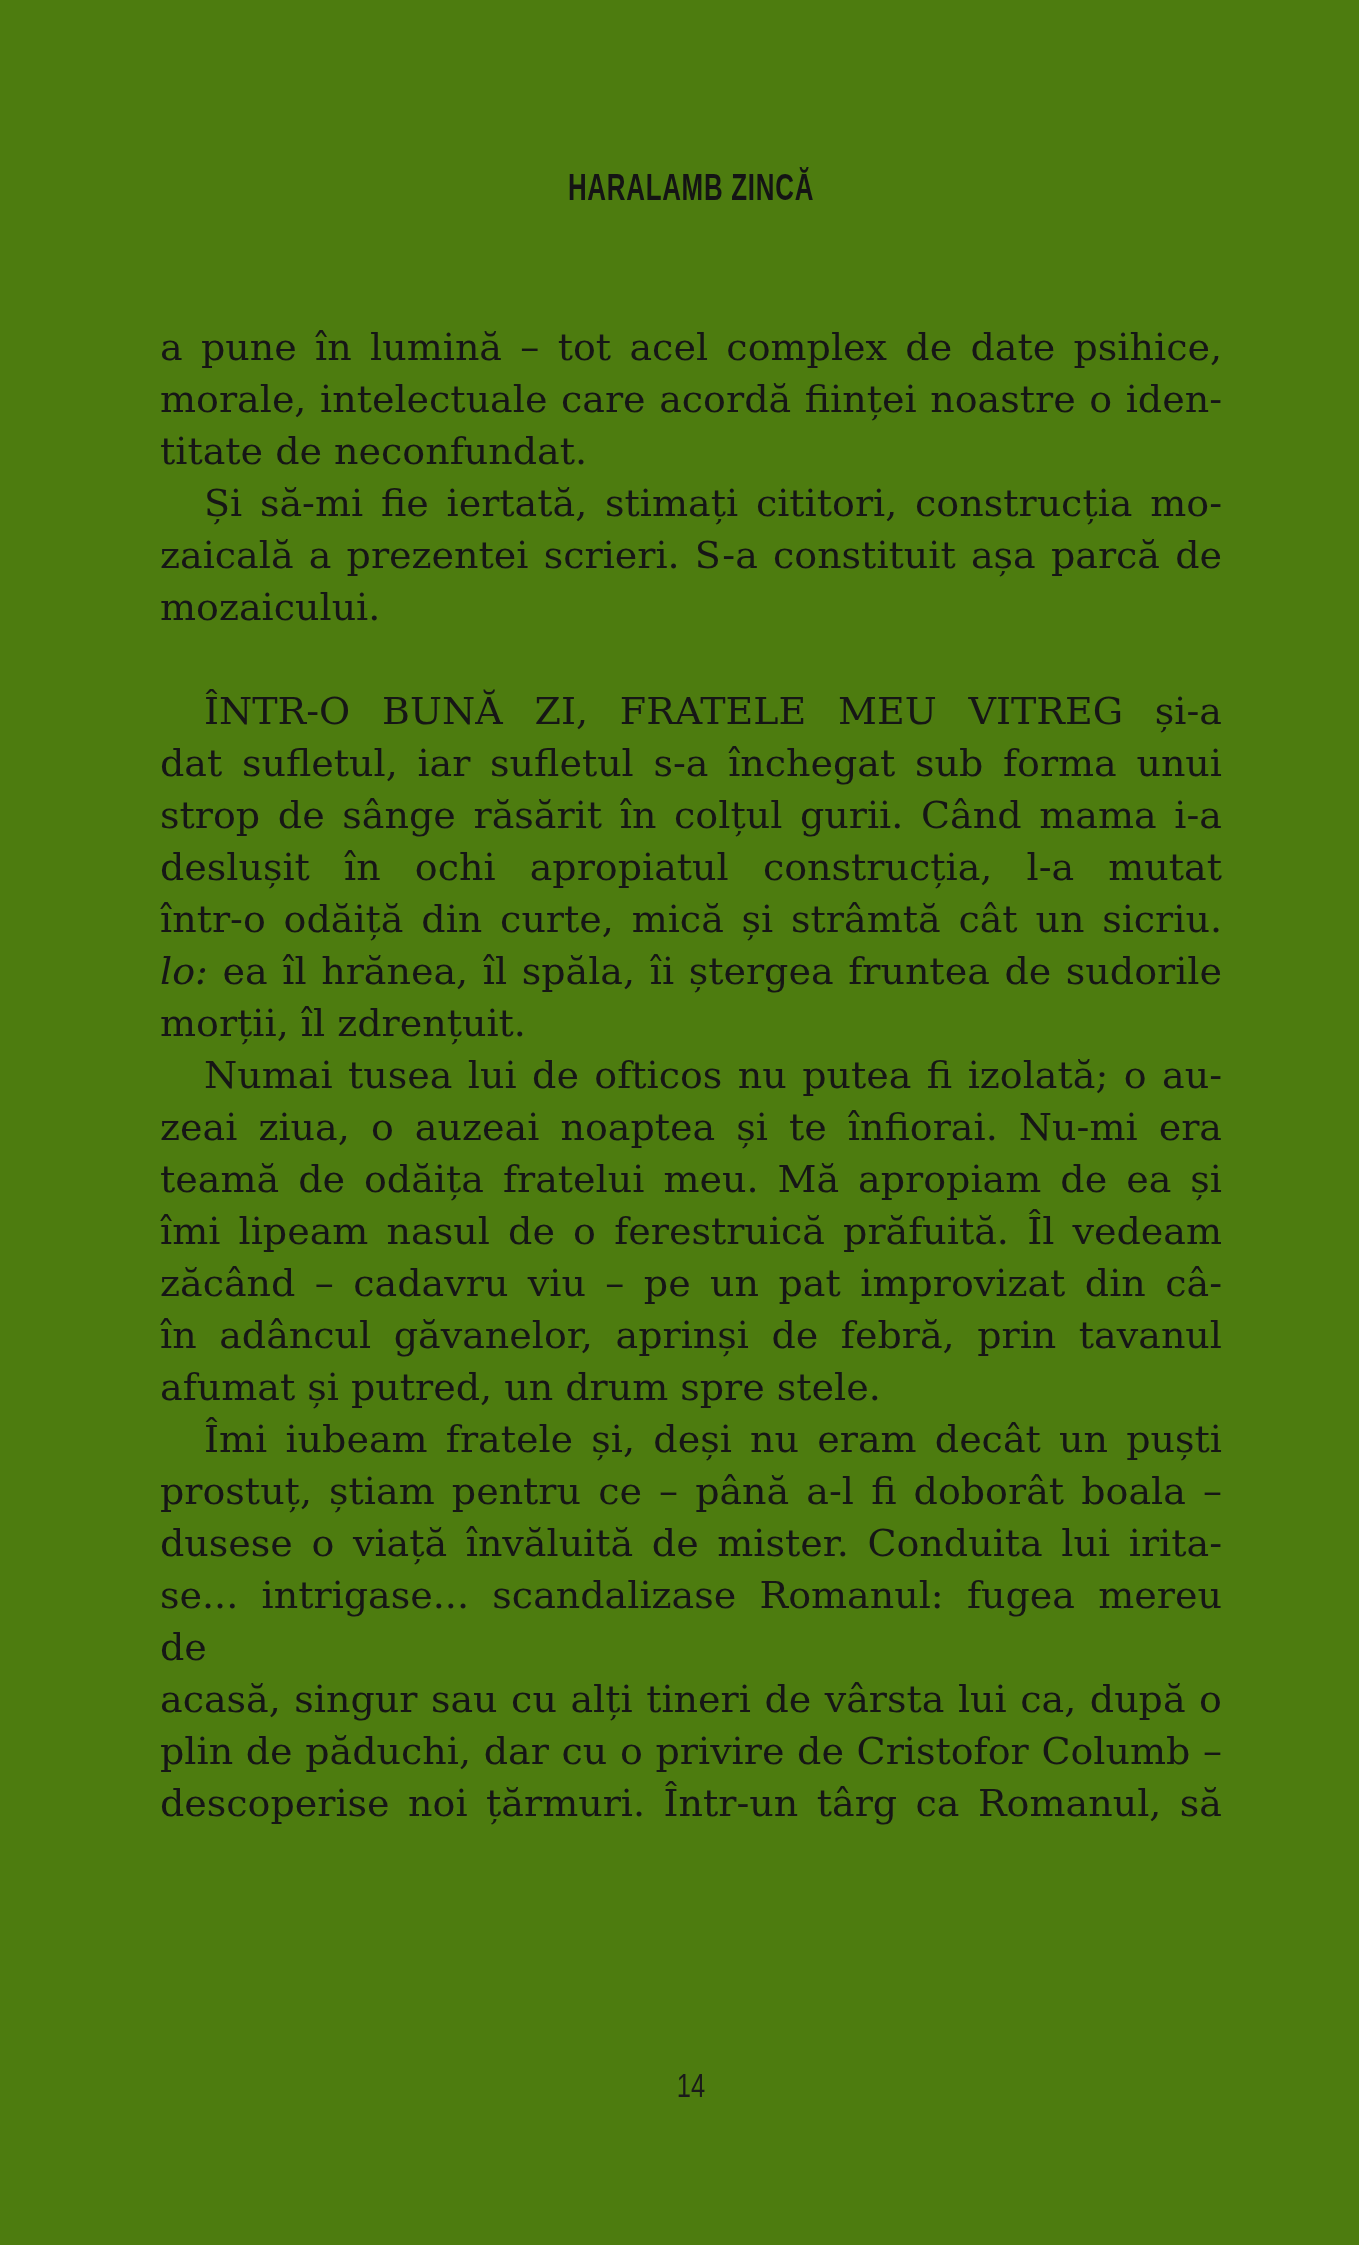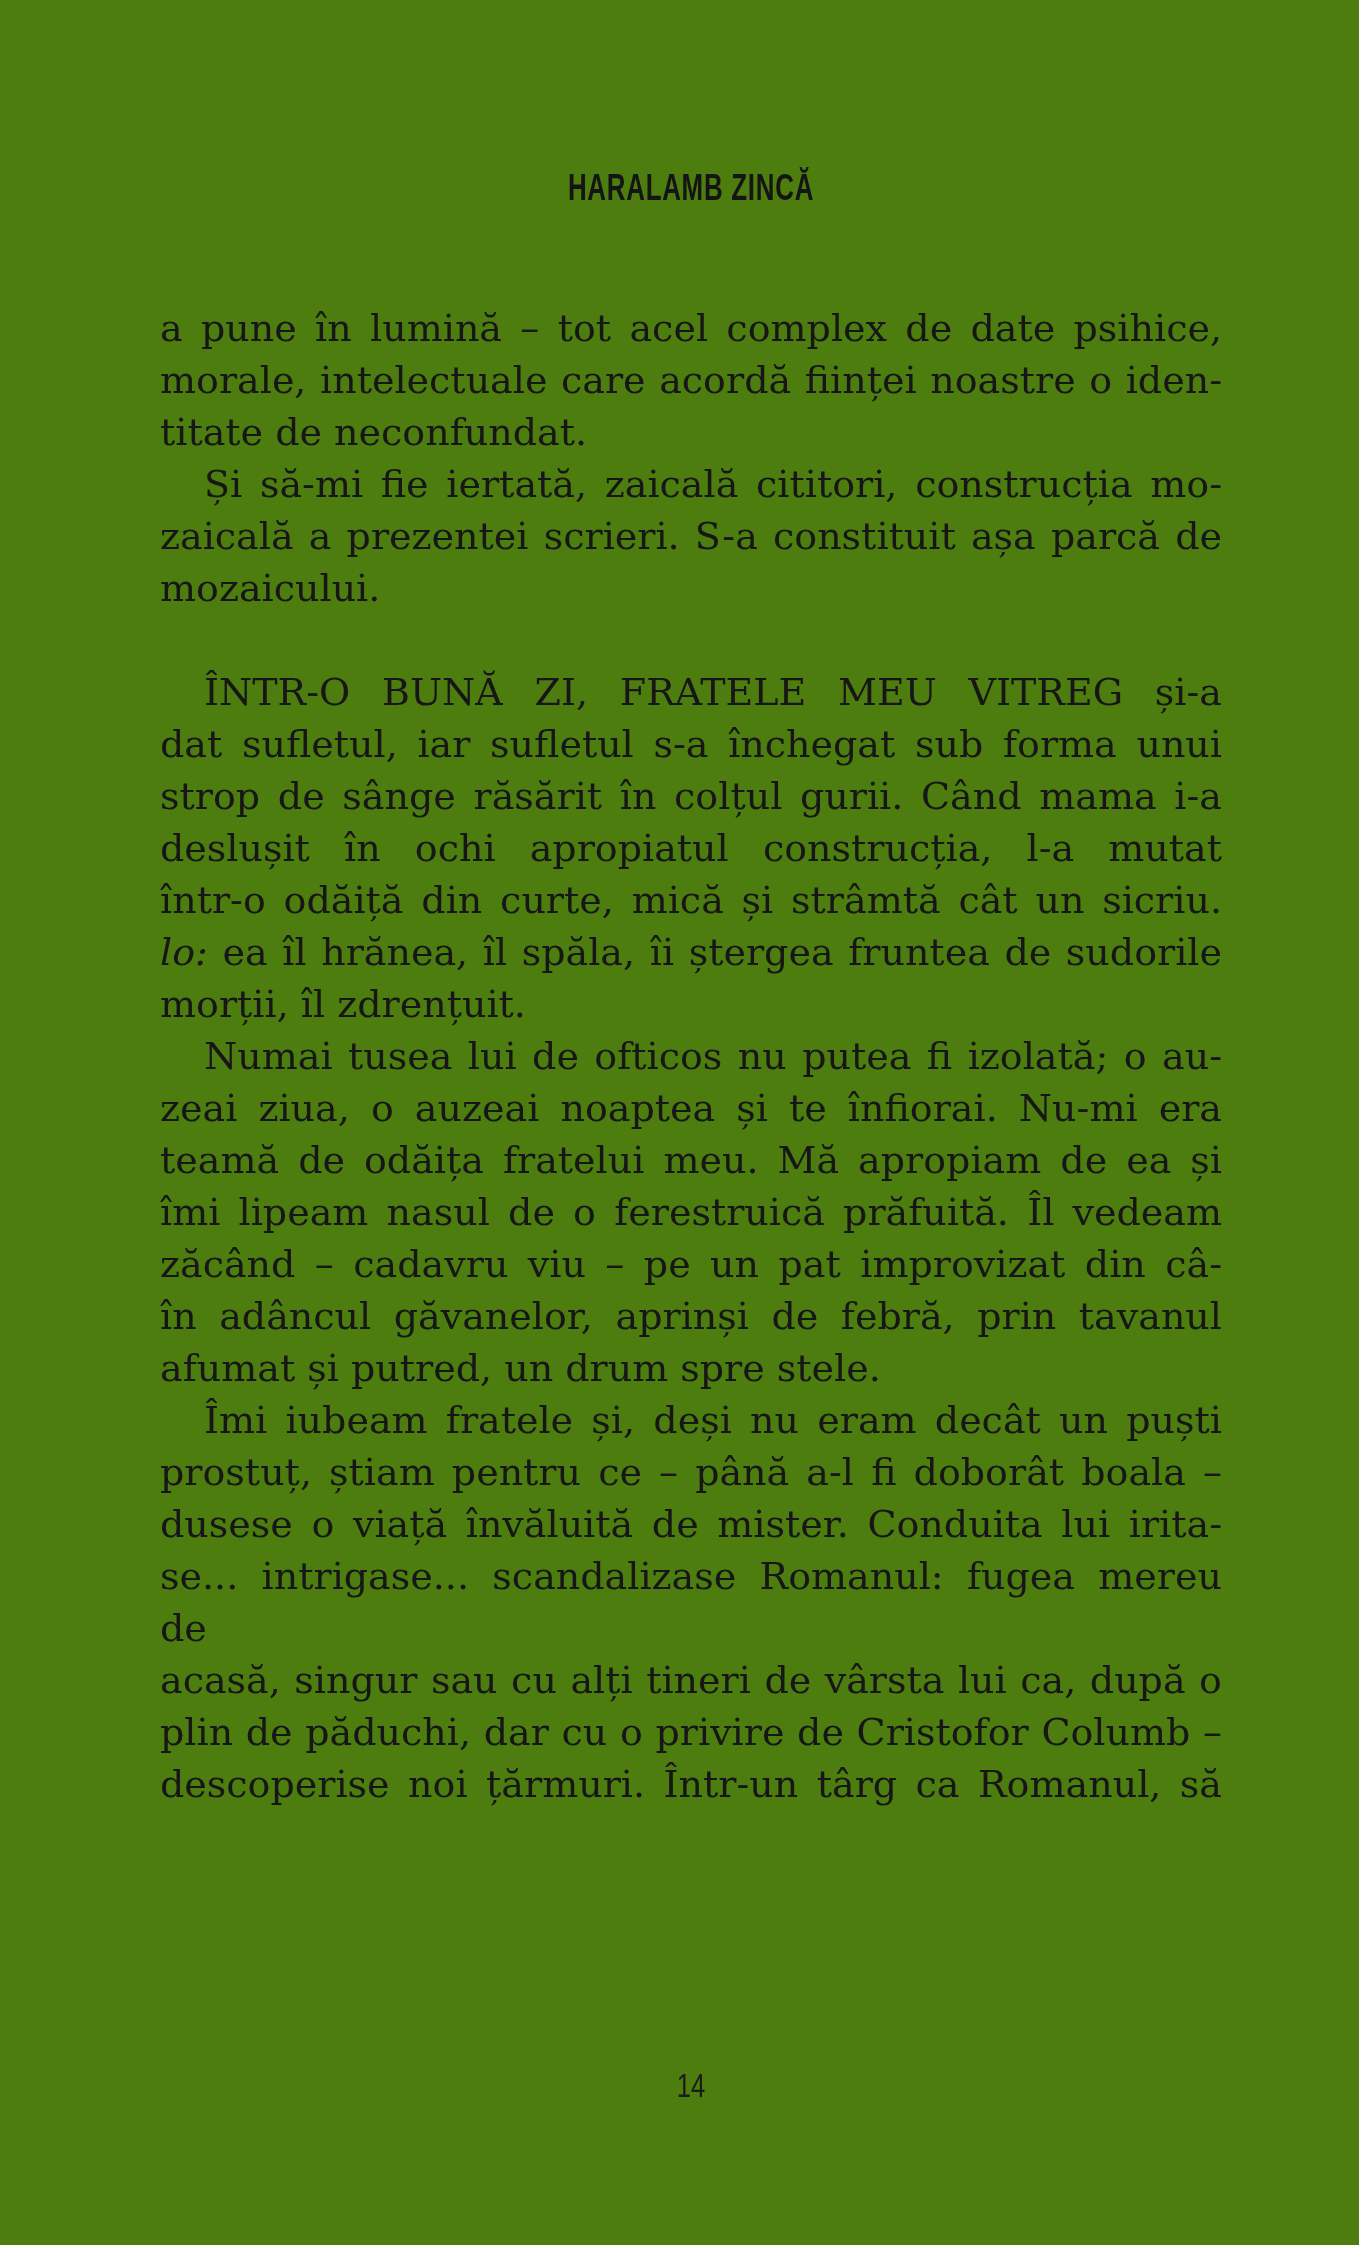--- a/index.html
+++ b/index.html
@@ -35,21 +35,21 @@
     font-weight: 700;
     font-size: 36px;
     line-height: 1;
     letter-spacing: 1px;
     transform: scaleX(0.72);
     white-space: nowrap;
     color: #141414;
   }
   .text-block {
     position: absolute;
-    top: 302px;
+    top: 321px;
     left: 160px;
     width: 1062px;
     font-size: 38px;
     line-height: 52px;
   }
   .para { margin: 0; }
   .para.gap { margin-top: 52px; }
   .line {
     text-align: justify;
     text-align-last: justify;
@@ -83,21 +83,21 @@
     <span class="hdr-inner">HARALAMB ZINCĂ</span>
   </div>
 
   <div class="text-block">
       <div class="para">
         <div class="line"><span>a pune în lumină – tot acel complex de date psihice,</span></div>
         <div class="line"><span>morale, intelectuale care acordă ființei noastre o iden-</span></div>
         <div class="line end"><span>titate de neconfundat.</span></div>
       </div>
       <div class="para">
-        <div class="line indent"><span>Și să-mi fie iertată, zaicală cititori, construcția mo-</span></div>
+        <div class="line indent"><span>Și să-mi fie iertată, stimați cititori, construcția mo-</span></div>
         <div class="line"><span>zaicală a prezentei scrieri. S-a constituit așa parcă de</span></div>
         <div class="line end"><span>mozaicului.</span></div>
       </div>
       <div class="para gap">
         <div class="line indent"><span>ÎNTR-O BUNĂ ZI, FRATELE MEU VITREG și-a</span></div>
         <div class="line"><span>dat sufletul, iar sufletul s-a închegat sub forma unui</span></div>
         <div class="line"><span>strop de sânge răsărit în colțul gurii. Când mama i-a</span></div>
         <div class="line"><span>deslușit în ochi apropiatul construcția, l-a mutat</span></div>
         <div class="line"><span>într-o odăiță din curte, mică și strâmtă cât un sicriu.</span></div>
         <div class="line"><span class="it">lo:</span><span> ea îl hrănea, îl spăla, îi ștergea fruntea de sudorile</span></div>

